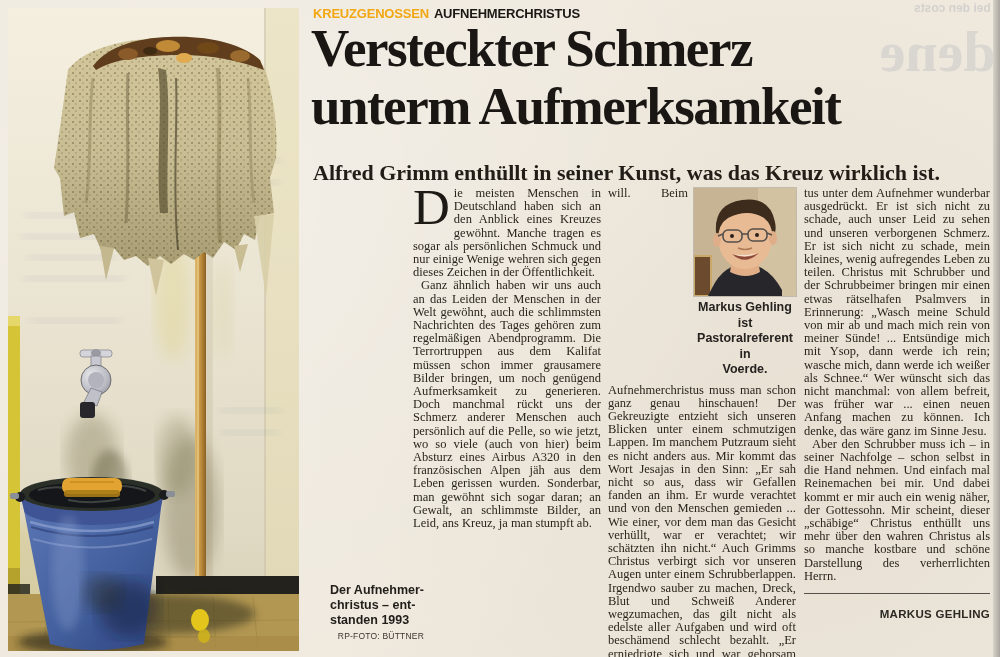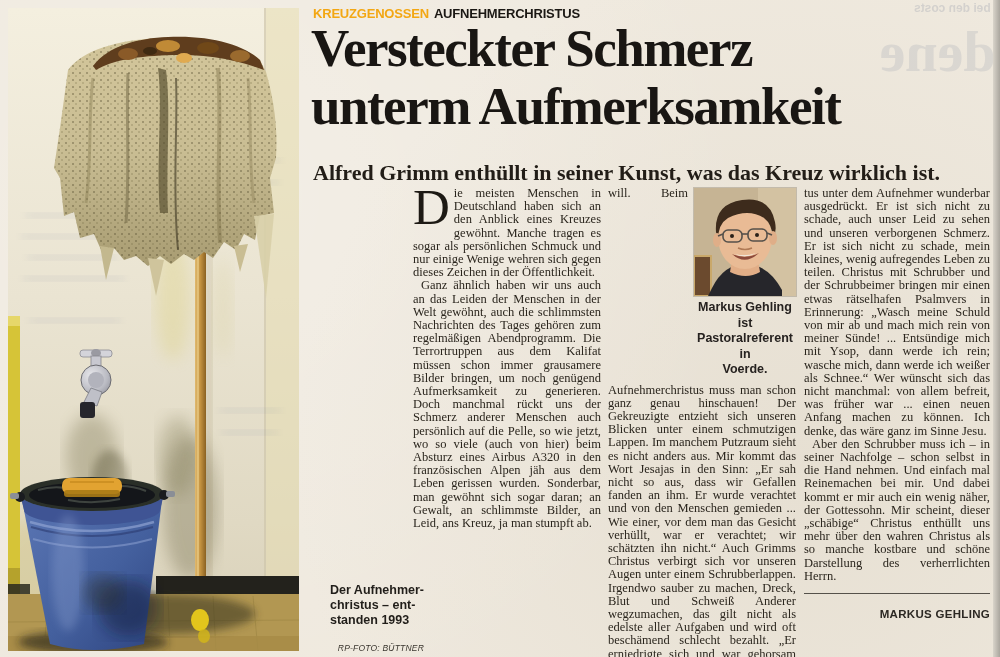--- a/index.html
+++ b/index.html
@@ -14,21 +14,21 @@
         font-weight:700;font-size:58px;line-height:56px;color:#8f96a6;opacity:.20;
         transform:scaleX(-1);z-index:0;white-space:nowrap;}
   .ghost-small{position:absolute;left:842px;top:1px;width:170px;font-family:"Liberation Sans",sans-serif;
         font-weight:700;font-size:12px;color:#8f96a6;opacity:.28;transform:scaleX(-1);z-index:0;white-space:nowrap;}
   
   .photo{position:absolute;left:8px;top:8px;width:291px;height:643px;z-index:1;}
   .photo svg{display:block;}
   .caption-left{position:absolute;left:330px;top:583px;width:94px;z-index:2;
         font-family:"Liberation Sans",sans-serif;color:#211e1a;}
   .caption-left .cl{font-weight:700;font-size:12.5px;line-height:15px;}
-  .caption-left .credit{margin-top:15px;font-size:8.5px;letter-spacing:.2px;color:#3a362f;text-align:right;font-weight:400;font-style:italic;}
+  .caption-left .credit{margin-top:3px;font-size:8.5px;letter-spacing:.2px;color:#3a362f;text-align:right;font-weight:400;}
   
   .kicker{position:absolute;left:313px;top:6px;z-index:2;font-family:Liberation Sans, sans-serif;
         font-weight:700;font-size:13px;letter-spacing:-0.2px;}
   .kicker .hl{color:#f3a713;}
   .kicker .rest{color:#1b1814;margin-left:5px;}
   .headline{position:absolute;left:311px;top:19px;z-index:2;color:#191613;font-weight:700;
         font-size:53px;line-height:58px;letter-spacing:-1.5px;}
   .subhead{position:absolute;left:313px;top:149px;z-index:2;color:#221d17;font-weight:700;font-size:22px;margin-top:11px;}
   
   .col{position:absolute;top:187px;z-index:2;width:188px;font-size:12.5px;line-height:13.2px;

